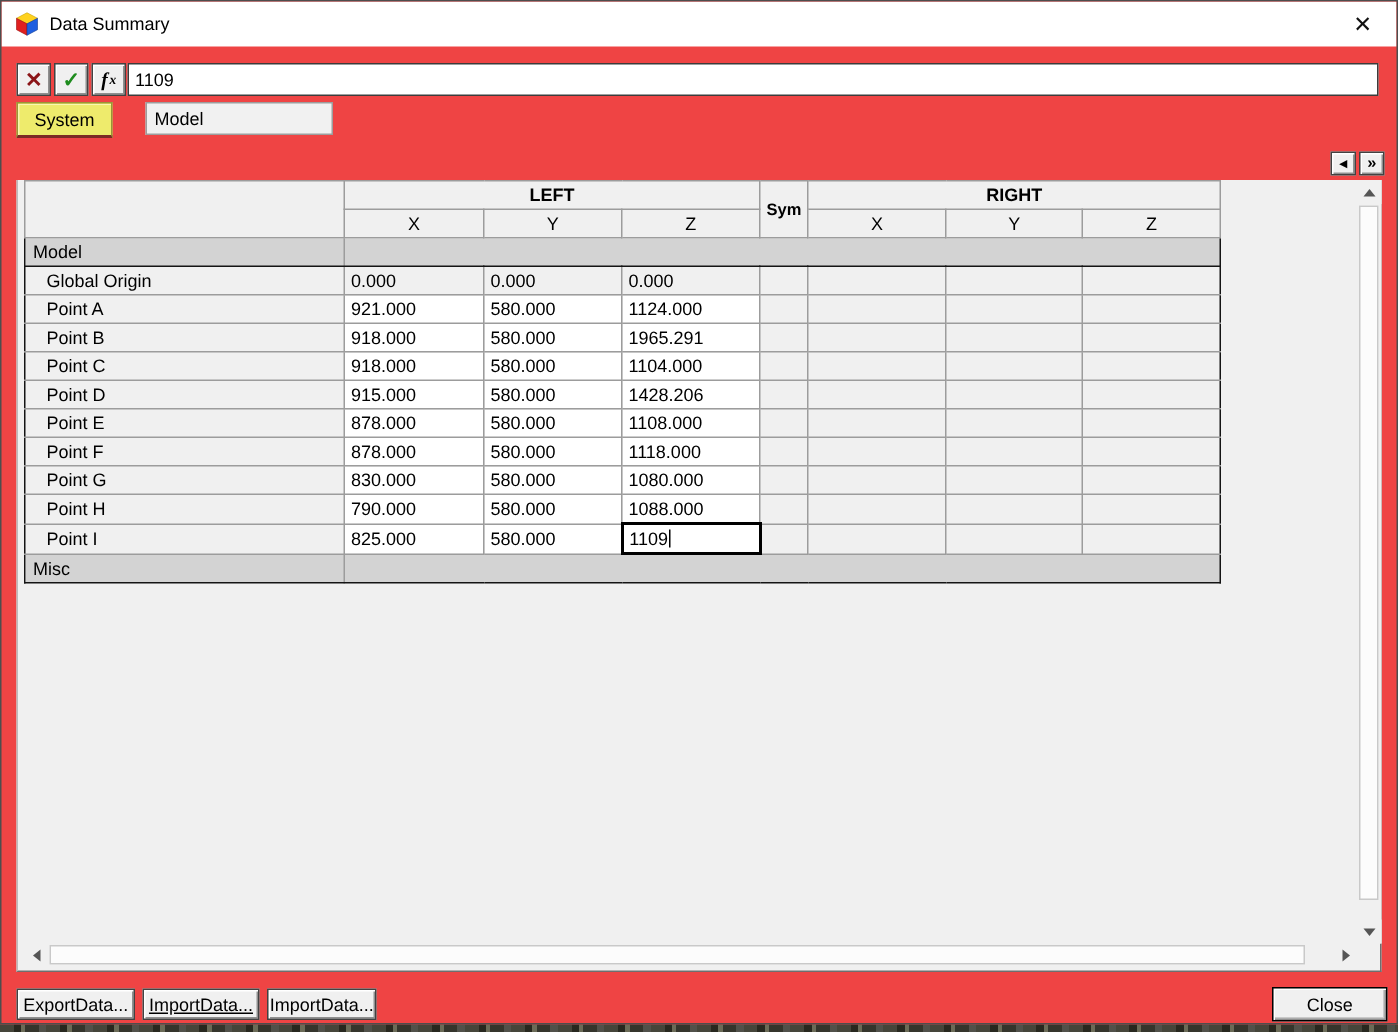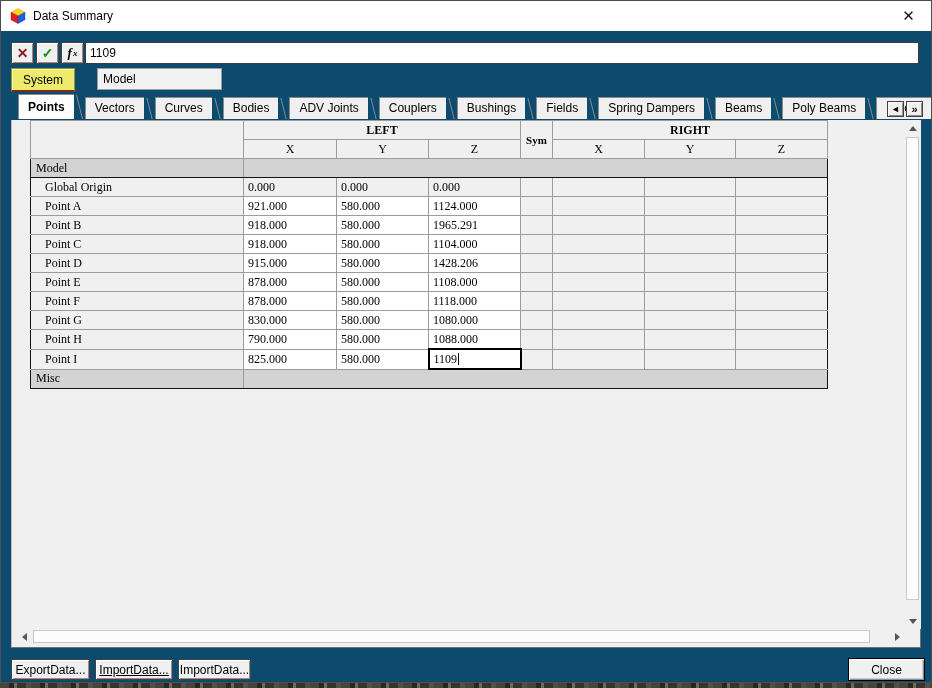--- a/index.html
+++ b/index.html
@@ -3,21 +3,21 @@
 <meta charset="utf-8">
 <style>
   html,body{margin:0;padding:0;}
   body{
     width:932px;height:688px;overflow:hidden;
     font-family:"Liberation Sans",sans-serif;
     background:repeating-linear-gradient(90deg,#45453a 0 9px,#28281f 9px 14px,#6b6b57 14px 17px,#35352c 17px 26px,#51514a 26px 31px);
   }
   .window{
     position:absolute;left:0;top:0;width:932px;height:683px;
-    background:#0c4a6e;border:1px solid #4d4d4d;box-sizing:border-box;overflow:hidden;
+    background:#ef4444;border:1px solid #4d4d4d;box-sizing:border-box;overflow:hidden;
   }
   
   .titlebar{position:absolute;left:0;top:0;width:100%;height:30px;background:#ffffff;display:flex;align-items:center;}
   .app-icon{width:16px;height:16px;margin:0 7px 0 9px;}
   .title-text{font-size:12px;color:#000;}
   .title-close{position:absolute;right:0;top:0;width:45px;height:30px;display:flex;align-items:center;justify-content:center;font-size:15px;color:#111;font-weight:400;cursor:default;}
   
   .toolbar{position:absolute;left:10px;top:41px;height:22px;display:flex;align-items:center;}
   .b3{
     background:#f0f0f0;border:1px solid #424242;
@@ -60,21 +60,21 @@
   .tab.active{background:#ffffff;font-weight:bold;height:24px;line-height:24px;z-index:2;}
   .tabnav-btn{position:absolute;width:17px;height:16px;top:100px;font-size:9px;padding:0;}
   .tabnav-prev{left:886px;}
   .tabnav-more{left:905px;font-size:11px;font-weight:bold;}
   
   .panel{
     position:absolute;left:10px;top:119px;width:910px;height:528px;box-sizing:border-box;
     background:#f0f0f0;border-right:1px solid #6f6f6f;border-bottom:1px solid #6f6f6f;border-left:1px solid #bcbcbc;
   }
   
-  table.grid{border-collapse:collapse;table-layout:fixed;position:absolute;left:18px;top:0;font-size:12px;font-family:Liberation Serif, serif;}
+  table.grid{border-collapse:collapse;table-layout:fixed;position:absolute;left:4px;top:0;font-size:12px;}
   .grid th,.grid td{
     border:1px solid #9c9c9c;height:18px;padding:0 4px;overflow:hidden;white-space:nowrap;
     font-weight:normal;text-align:left;color:#000;
   }
   .grid thead th{background:#f0f0f0;text-align:center;}
   .grid th.group{font-weight:bold;}
   .grid th.sym{font-weight:bold;font-size:11px;}
   .grid th.corner{background:#f0f0f0;}
   .grid td.label{background:#f0f0f0;padding-left:14px;}
   .grid tr.section td{background:#d3d3d3;border-top:1px solid #141414;border-bottom:1px solid #141414;}
@@ -128,34 +128,20 @@
     <div class="b3 tb-btn tb-fx">
         <span>f</span>
         <sub>x</sub>
       </div>
     <input class="formula-input" value="1109" style="">
   </div>
 
   <div class="system-tab">System</div>
   <div class="model-field">Model</div>
 
-  <div class="tab-strip">
-      <div class="tab active">Points</div>
-      <div class="tab">Vectors</div>
-      <div class="tab">Curves</div>
-      <div class="tab">Bodies</div>
-      <div class="tab">ADV Joints</div>
-      <div class="tab">Couplers</div>
-      <div class="tab">Bushings</div>
-      <div class="tab">Fields</div>
-      <div class="tab">Spring Dampers</div>
-      <div class="tab">Beams</div>
-      <div class="tab">Poly Beams</div>
-      <div class="tab">Forces</div>
-    </div>
   <div class="b3 tabnav-btn tabnav-prev">◄</div>
   <div class="b3 tabnav-btn tabnav-more">»</div>
 
   <div class="panel">
     <table class="grid">
         <colgroup>
           <col style="width: 213px;">
           <col style="width: 93px;">
           <col style="width: 92px;">
           <col style="width: 92px;">

